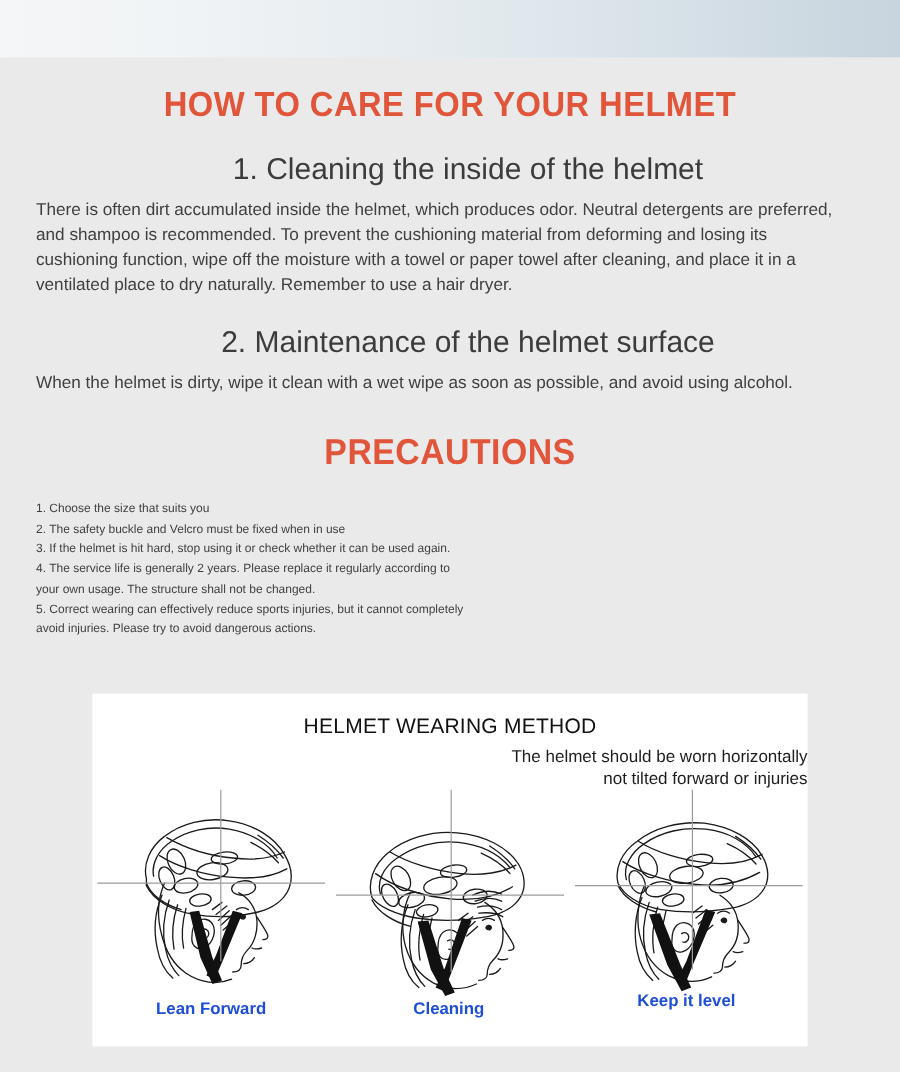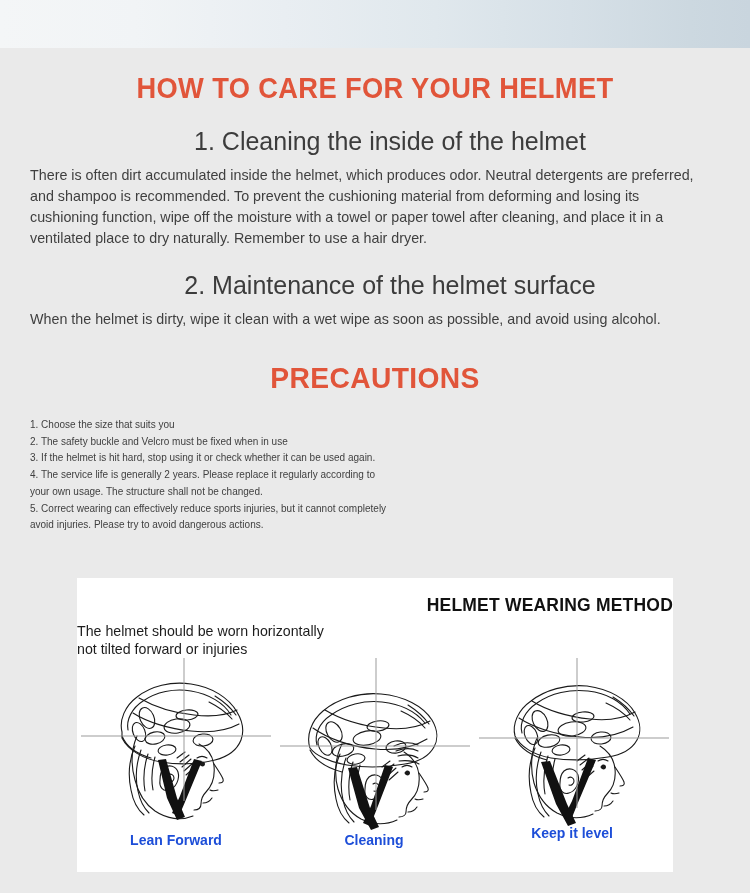--- a/index.html
+++ b/index.html
@@ -59,29 +59,29 @@
   }
   .plist div{margin-bottom:1.5px;}
   
   #panel{
     position:absolute;
     left:77px;top:578px;
     width:596px;height:294px;
     background:#ffffff;
   }
   .panel-title{
-    text-align:right;
+    text-align:center;
     font-size:17.5px;
-    font-weight:bold;
+    font-weight:normal;
     color:#111;
     margin:17px 0 0 0;
     letter-spacing:.2px;
   }
   .panel-sub{
-    text-align:left;
+    text-align:right;
     font-size:14.2px;
     line-height:1.26;
     color:#1d1d1d;
     margin:7px 0 0 0;
   }
   #figs{
     position:absolute;left:0;top:80px;width:596px;height:185px;
     display:flex;
   }
   .fig{width:33.33%;position:relative;}

